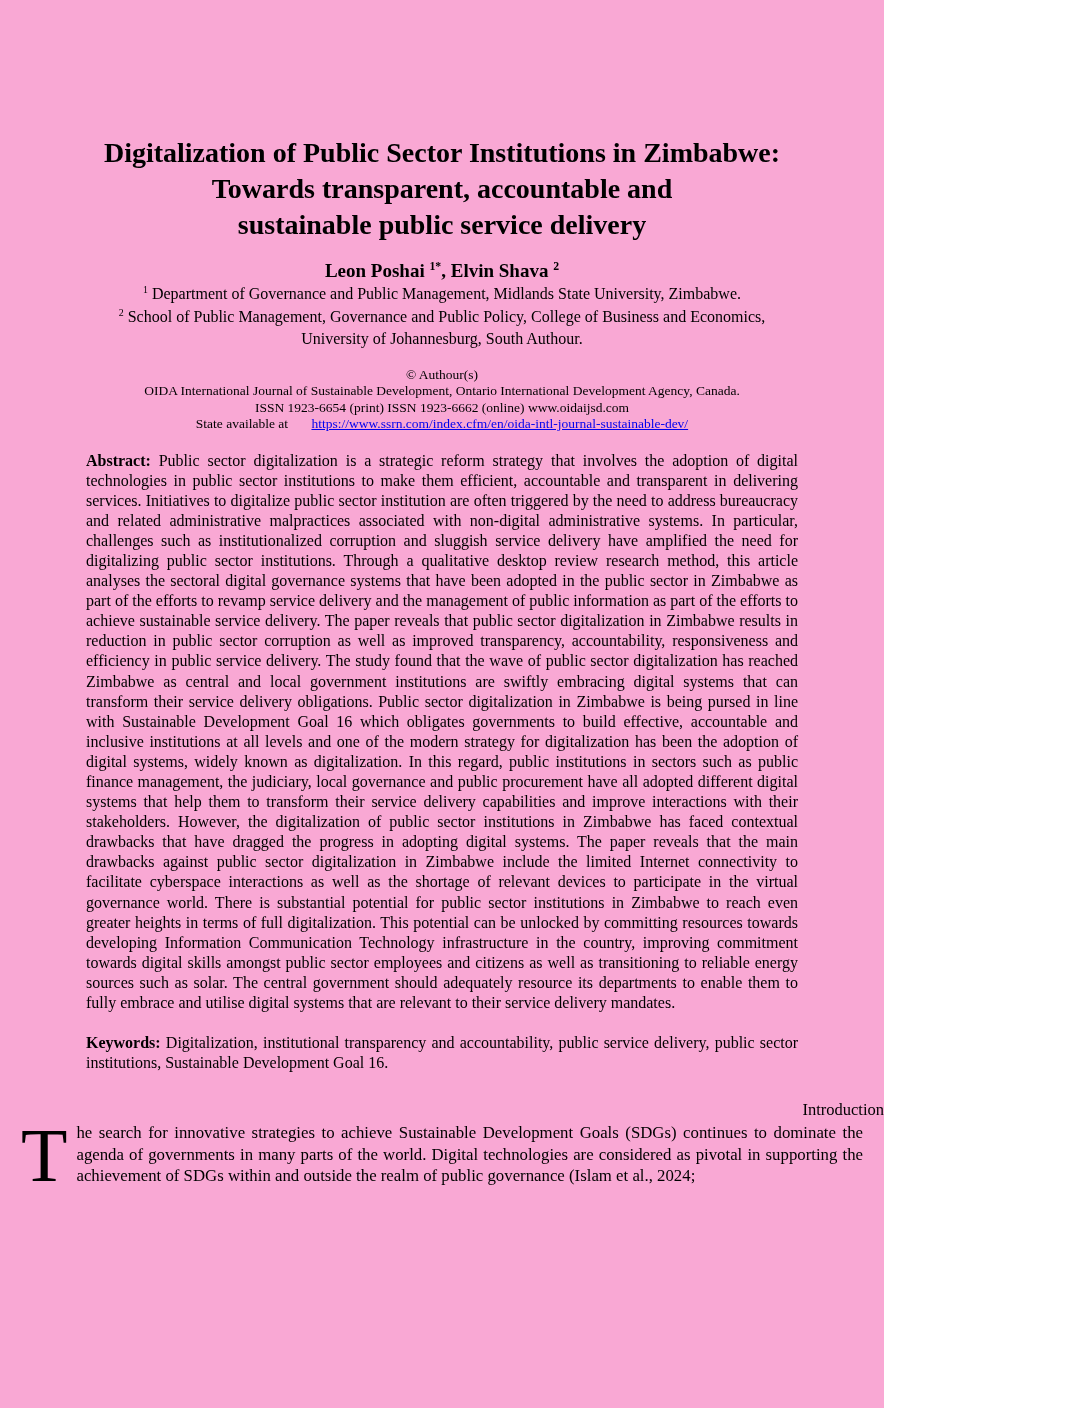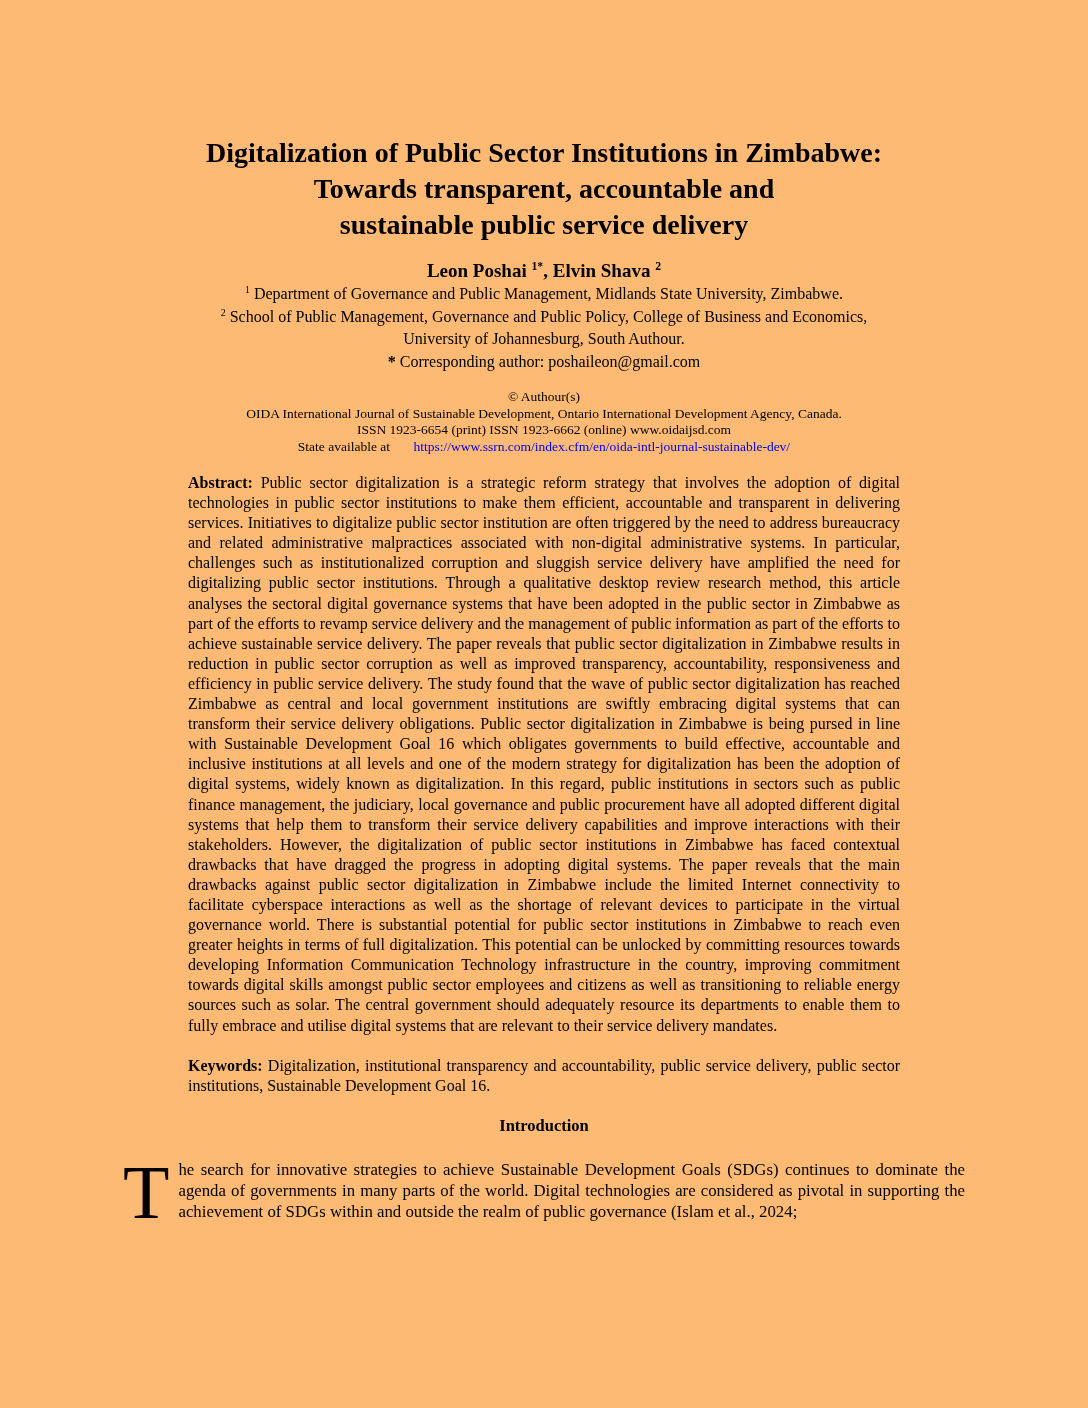--- a/index.html
+++ b/index.html
@@ -2,23 +2,23 @@
 <html><head>
 <meta charset="utf-8">
 <style>
   html, body {
     margin: 0;
     padding: 0;
     background: #ffffff;
   }
   .page {
     position: relative;
-    width: 1088px;
+    width: 884px;
     height: 1408px;
-    background: #fdba74;
+    background: #f9a8d4;
     color: #000000;
     font-family: "Liberation Serif", "DejaVu Serif", serif;
     overflow: hidden;
     box-sizing: border-box;
     padding-top: 135px;
   }
   
   .title-block {
     text-align: center;
     font-weight: bold;
@@ -50,41 +50,42 @@
   }
   
   .imprint {
     text-align: center;
     font-size: 13.5px;
     line-height: 16.5px;
     margin-bottom: 18px;
   }
   .imprint a {
     color: #0000ee;
+    text-decoration: underline;
     cursor: pointer;
     padding-left: 20px;
   }
   
   .abstract-para, .keywords-para {
     width: 712px;
     margin: 0 auto;
     text-align: justify;
     font-size: 16px;
     line-height: 20.1px;
   }
   .abstract-para { margin-bottom: 20px; }
-  .keywords-para { margin-bottom: 20px; }
+  .keywords-para { margin-bottom: 27px; }
   .para-label { font-weight: bold; }
   
   .section-heading {
-    text-align: center;
-    font-weight: bold;
+    text-align: right;
+    font-weight: normal;
     font-size: 16.5px;
     line-height: 20px;
-    margin-bottom: 23px;
+    margin-bottom: 2px;
   }
   .intro-para {
     width: 842px;
     margin: 0 auto;
     text-align: justify;
     font-size: 16.8px;
     line-height: 21.3px;
   }
   .drop-cap {
     float: left;
@@ -110,22 +111,20 @@
     <sup>1*</sup><span>,</span>
     <span>Elvin Shava</span>
     <sup>2</sup></div>
 
   <div class="affiliations">
     <div><sup>1</sup>
       <span>Department of Governance and Public Management, Midlands State University, Zimbabwe.</span></div>
     <div><sup>2</sup>
       <span>School of Public Management, Governance and Public Policy, College of Business and Economics,</span></div>
     <div>University of Johannesburg, South Authour.</div>
-    <div><span class="star">*</span>
-      <span>Corresponding author: poshaileon@gmail.com</span></div>
   </div>
 
   <div class="imprint">
     <div>© Authour(s)</div>
     <div>OIDA International Journal of Sustainable Development, Ontario International Development Agency, Canada.</div>
     <div>ISSN 1923-6654 (print) ISSN 1923-6662 (online) www.oidaijsd.com</div>
     <div><span>State available at</span>
       <a>https://www.ssrn.com/index.cfm/en/oida-intl-journal-sustainable-dev/</a></div>
   </div>
 

